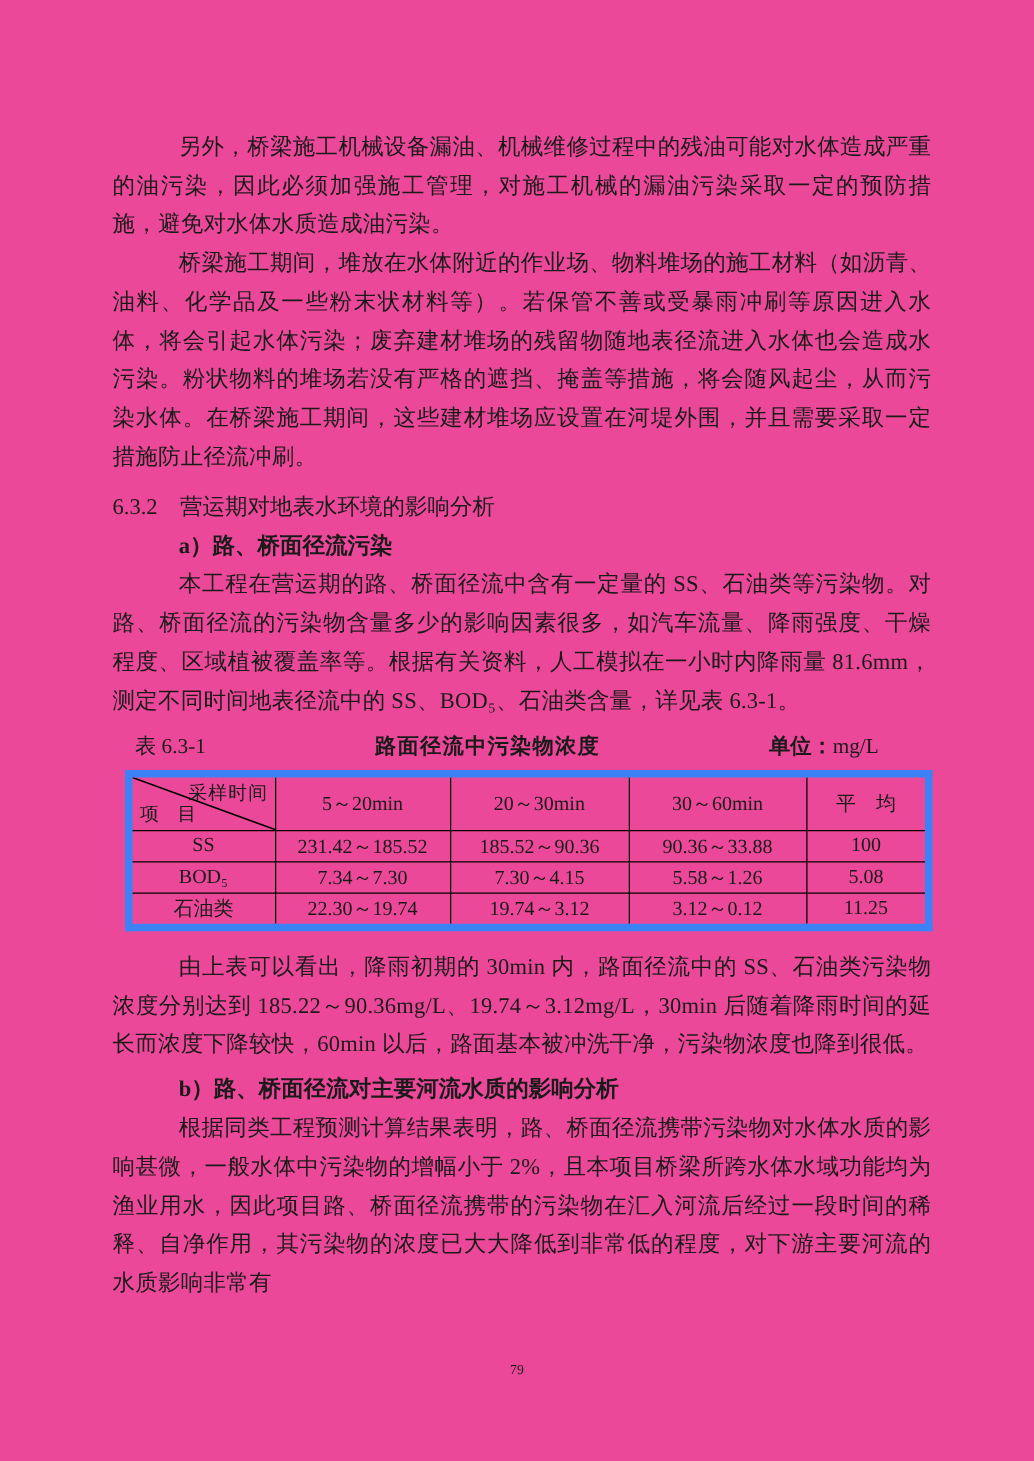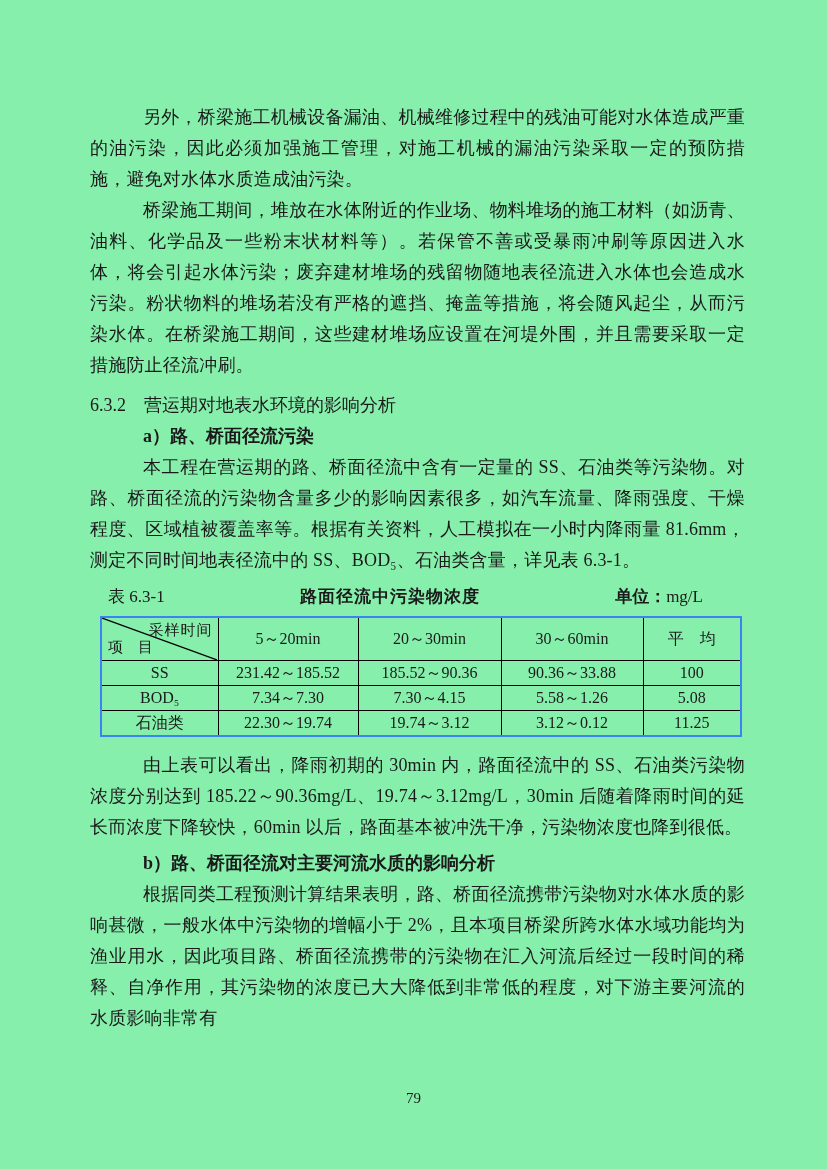--- a/index.html
+++ b/index.html
@@ -3,21 +3,21 @@
 <meta charset="utf-8">
 <style>
   html,body{margin:0;padding:0;}
   body{
     width:827px;height:1169px;
     background:#ffffff;
     font-family:"Liberation Serif","DejaVu Serif",serif;
     color:#1a1a1a;
     overflow:hidden;
   }
-  .page{position:relative;width:827px;height:1169px;background:#86efac;}
+  .page{position:relative;width:827px;height:1169px;background:#ec4899;}
   .content{position:absolute;left:90px;top:102px;width:655px;}
   p.body{
     margin:0;
     font-size:18px;
     line-height:31px;
     text-align:justify;
     text-indent:53px;
     letter-spacing:0.2px;
   }
   .h-num{
@@ -60,21 +60,21 @@
     font-family:"Liberation Sans","DejaVu Sans",sans-serif;
   }
   .cap-unit-value{font-weight:normal;}
   
   table.dtable{
     border-collapse:collapse;
     margin-top:6px;
     margin-left:10px;
     table-layout:fixed;
     width:640px;
-    border:2px solid #3b82f6;
+    border:6px solid #3b82f6;
   }
   table.dtable td{
     border:1px solid #000;
     text-align:center;
     font-size:16px;
     padding:0;
     vertical-align:middle;
   }
   tr.hrow td{height:42px;}
   tr.drow td{height:24px;}
@@ -85,21 +85,21 @@
     font-size:15px;letter-spacing:1px;
   }
   .c-bot{
     position:absolute;left:6px;bottom:3px;
     font-size:15px;
   }
   .pagenum{
     position:absolute;
     top:1090px;left:0;width:827px;
     text-align:center;
-    font-size:15px;
+    font-size:11px;
   }
 </style>
 </head>
 <body>
 
 <div class="page">
   <div class="content">
 
     <p class="body">另外，桥梁施工机械设备漏油、机械维修过程中的残油可能对水体造成严重的油污染，因此必须加强施工管理，对施工机械的漏油污染采取一定的预防措施，避免对水体水质造成油污染。</p>
 

